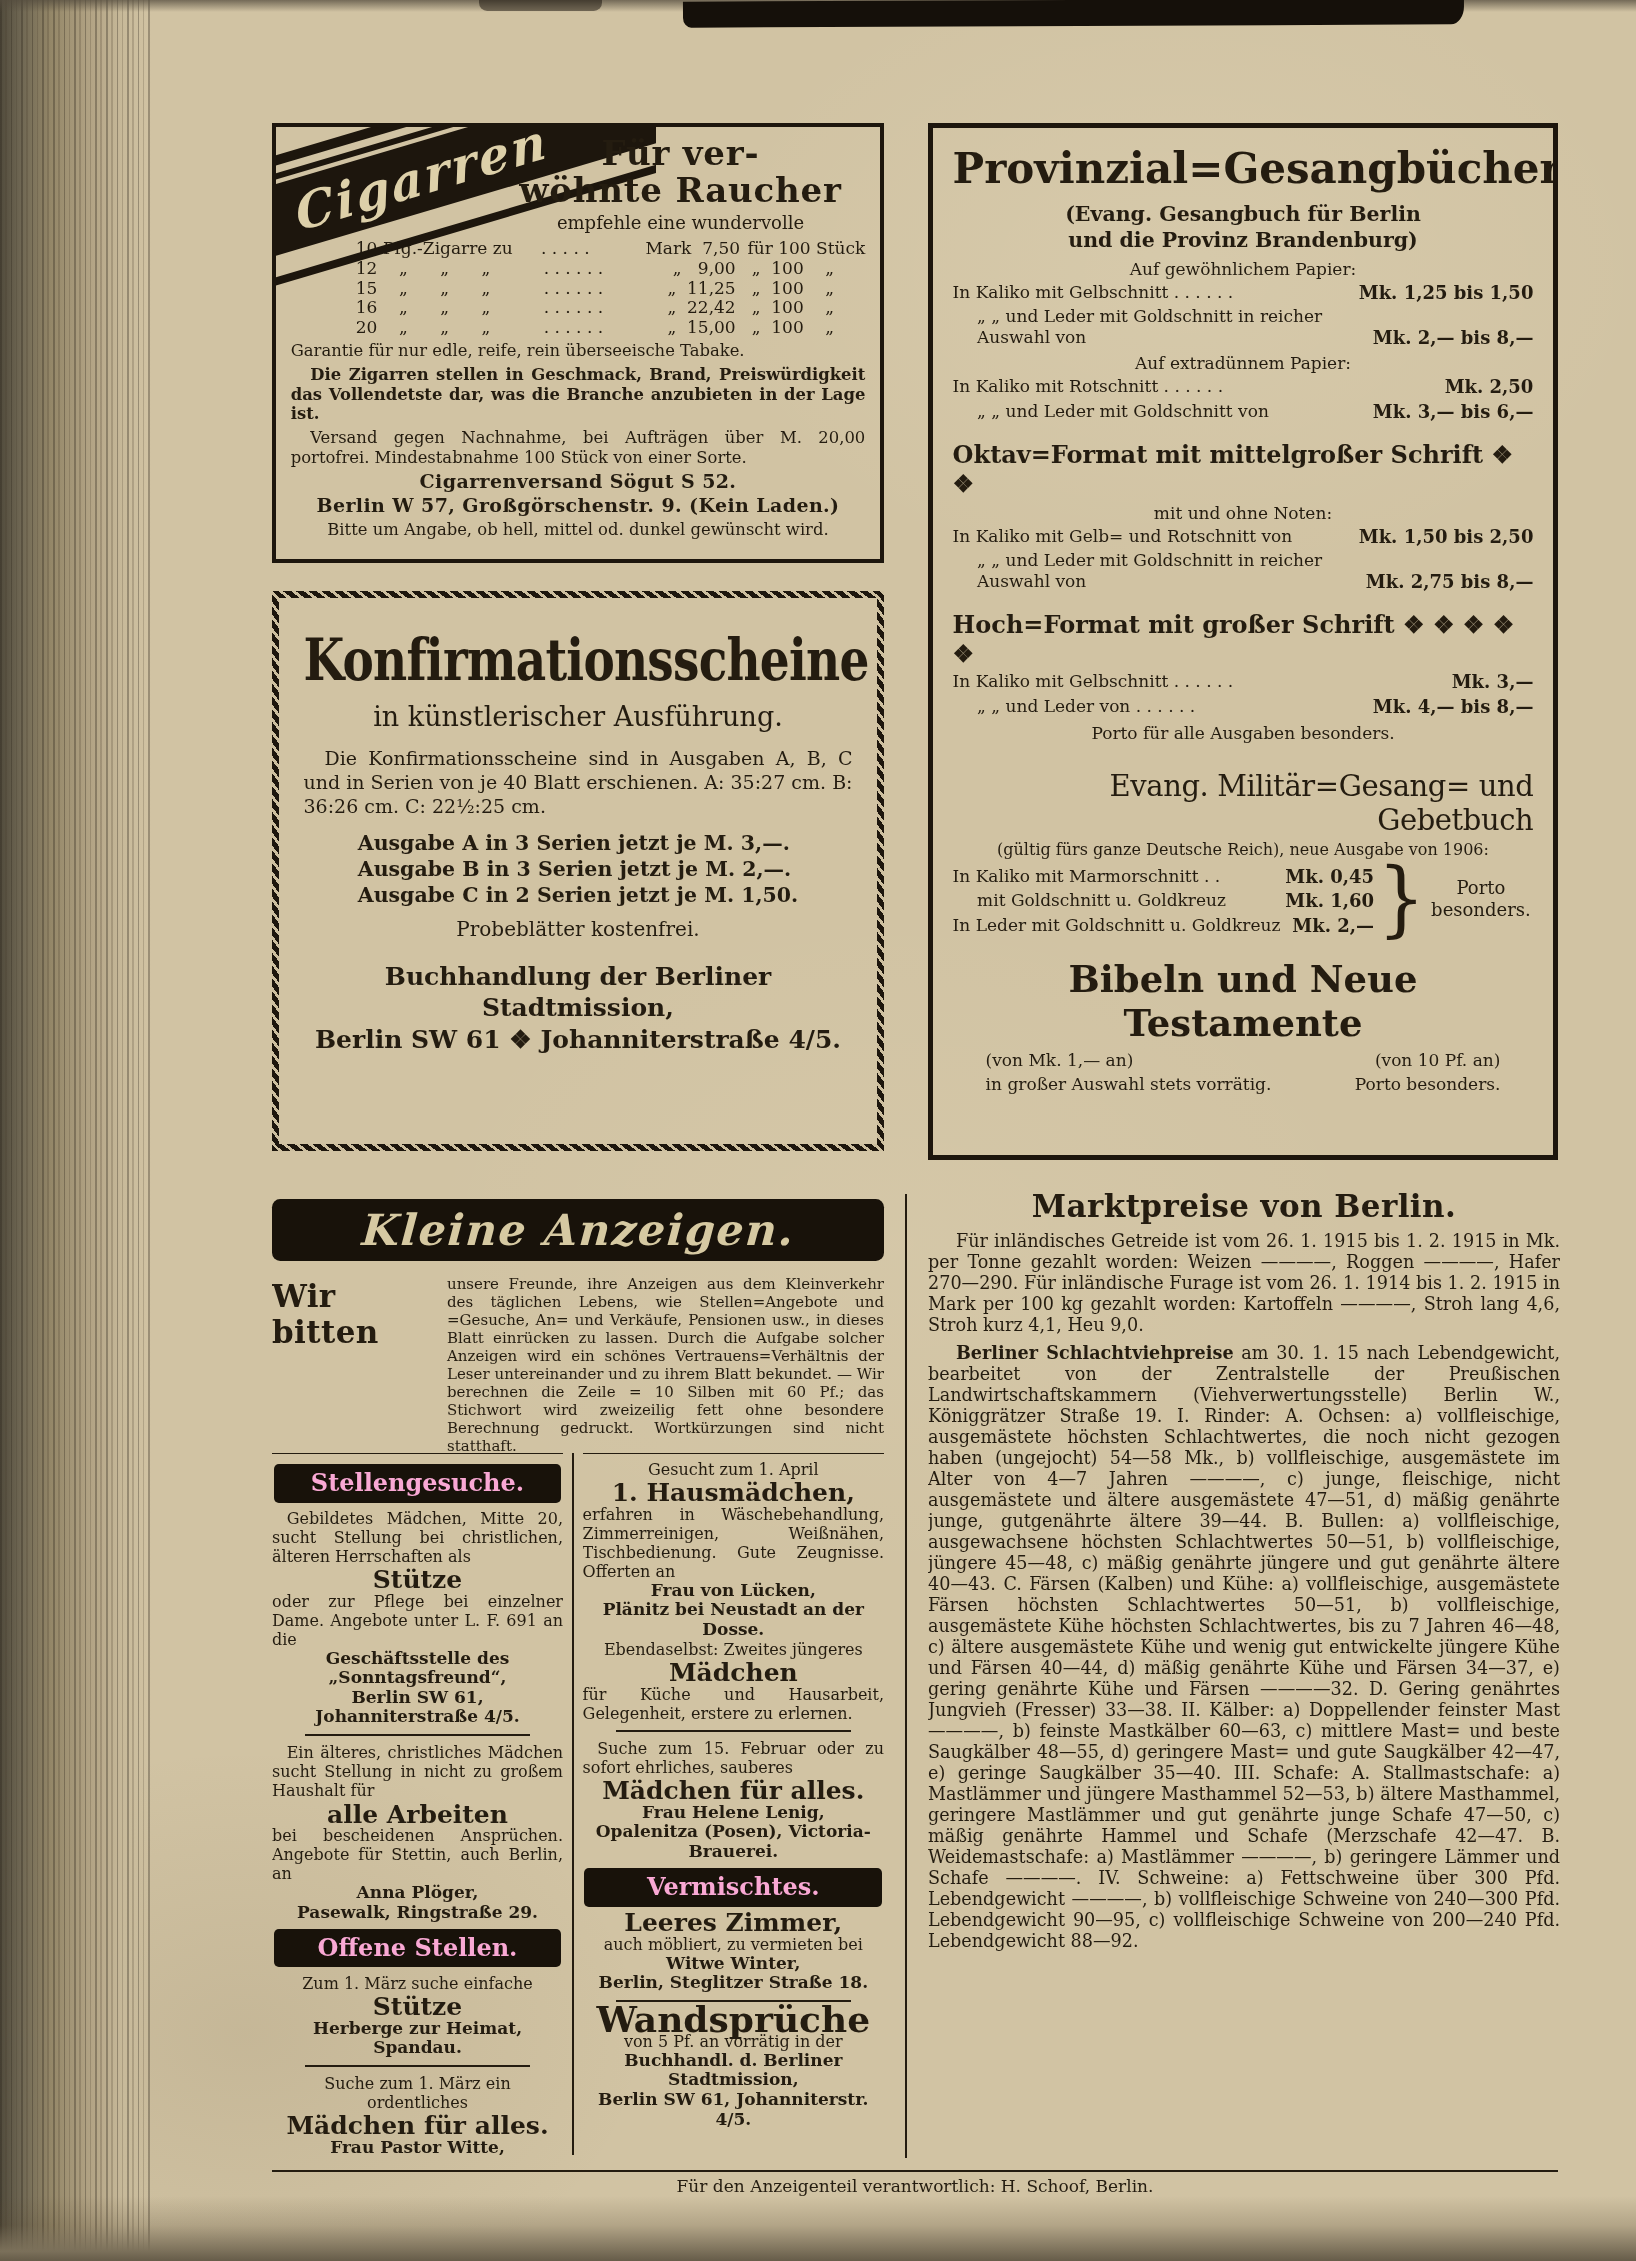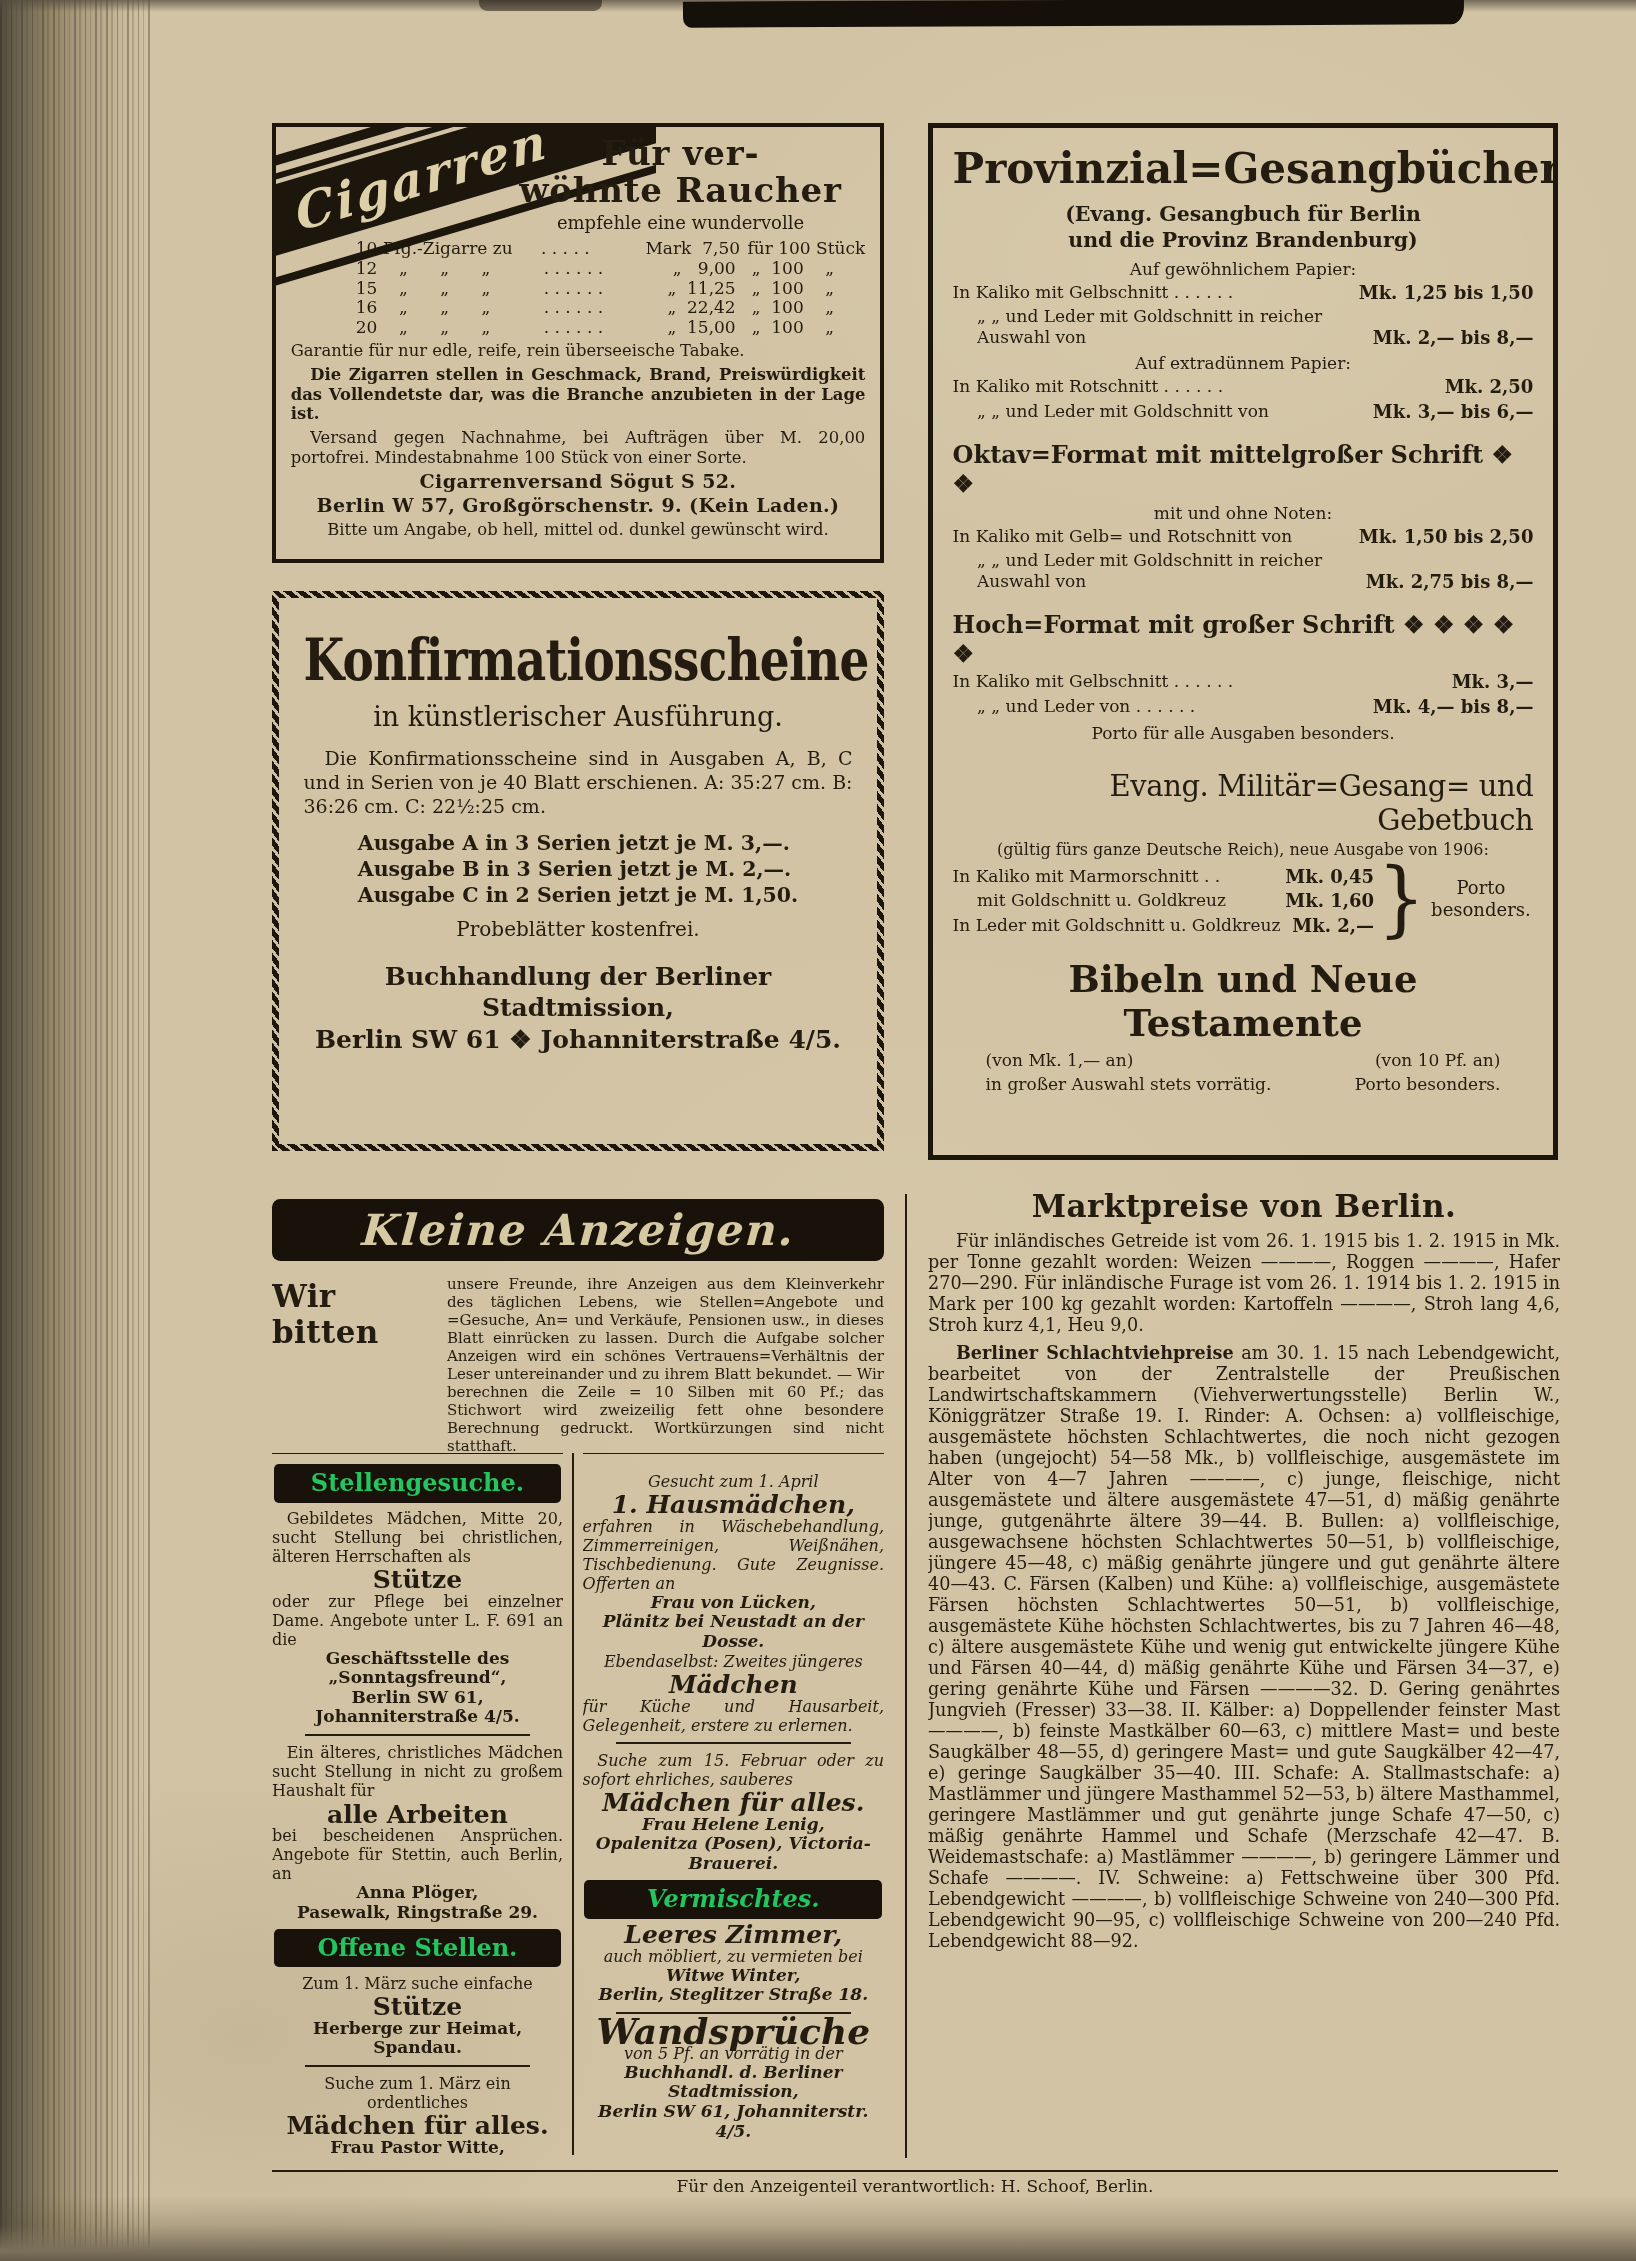--- a/index.html
+++ b/index.html
@@ -100,22 +100,22 @@
     background:#18120a; color:#d6c9a2; display:flex; align-items:center; justify-content:center; border-radius:8.2px; }
   .kleine-banner span { font-size:43px; font-weight:bold; font-style:italic; letter-spacing:1.6px; transform:skewX(-4deg); }
   .wir { position:absolute; left:272px; top:1275px; width:612px; height:176px; display:flex; gap:13px; overflow:hidden; }
   .wir-label { width:162px; font-size:31px; font-weight:bold; padding-top:3.3px; letter-spacing:0.4px; }
   .wir-text { flex:1; font-size:15px; line-height:18px; text-align:justify; }
 
   .classifieds { position:absolute; left:272px; top:1453px; width:612px; height:702px; display:flex; overflow:hidden; }
   .col { overflow:hidden; }
   .colL { width:291px; border-top:1.6px solid #241c10; padding-top:3.3px; }
   .col-divider { width:1.6px; background:#241c10; margin:0 9px; }
-  .colR { flex:1; border-top:1.6px solid #241c10; padding-top:14px;font-style:italic; }
-  .col-banner { background:#18120a; color:#22c55e; text-align:center; font-size:24px; font-weight:bold;
+  .colR { flex:1; border-top:1.6px solid #241c10; padding-top:2px; }
+  .col-banner { background:#18120a; color:#f9a8d4; text-align:center; font-size:24px; font-weight:bold;
     padding:4.1px 0 5.7px; border-radius:4.9px; margin:6.5px 1.6px; }
   .ad { font-size:16px; line-height:19px; }
   .ad .lead { text-align:justify; text-indent:14.7px; margin-top:4.1px; }
   .ad .lead.center { text-align:center; text-indent:0; }
   .ad .body { text-align:justify; margin-top:0.8px; }
   .ad .body.center { text-align:center; }
   .ad-h { font-size:25px; font-weight:bold; text-align:center; margin:4.1px 0 2.5px; }
   .ad-h.xl { font-size:36px; margin-top:8.2px; }
   .ad .sig { font-weight:bold; text-align:center; font-size:17px; line-height:19.6px; }
   .ad-rule { height:1.6px; background:#241c10; margin:7.4px 33px; }

